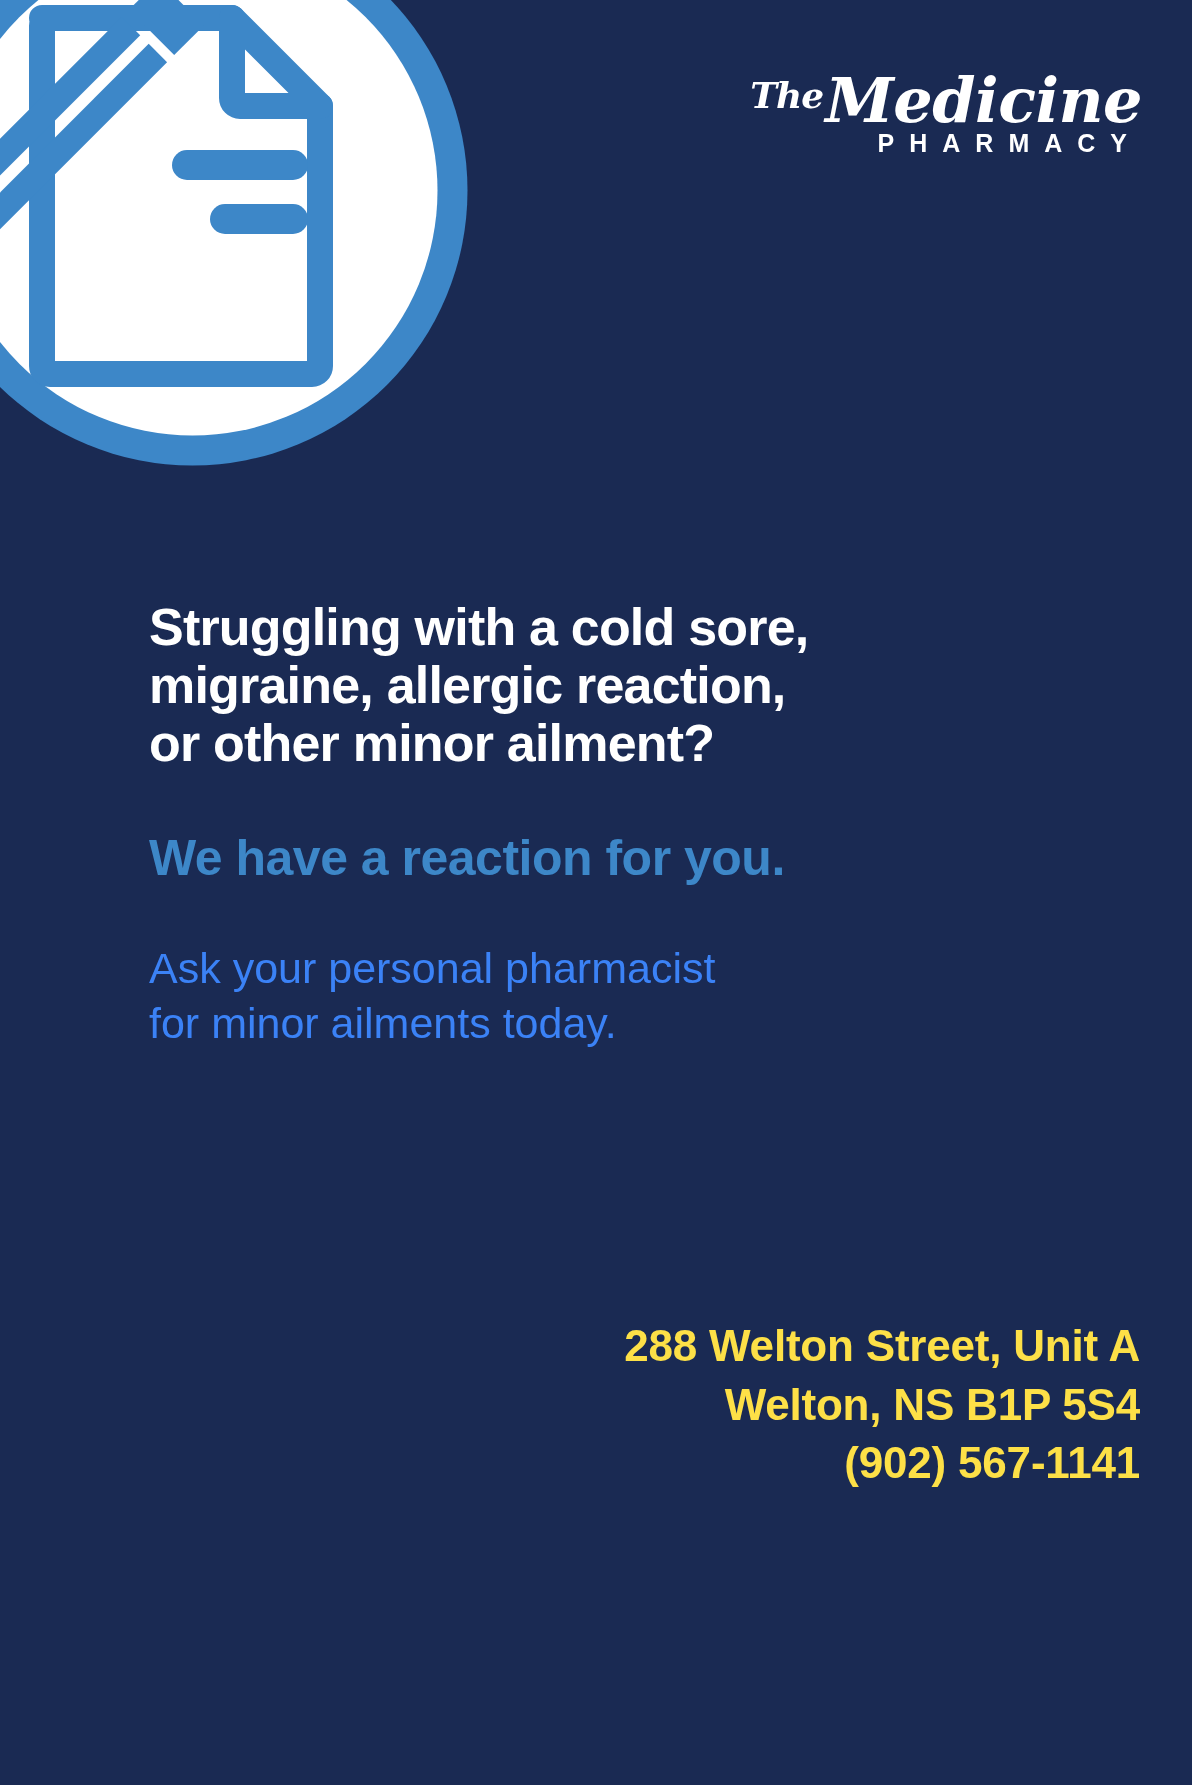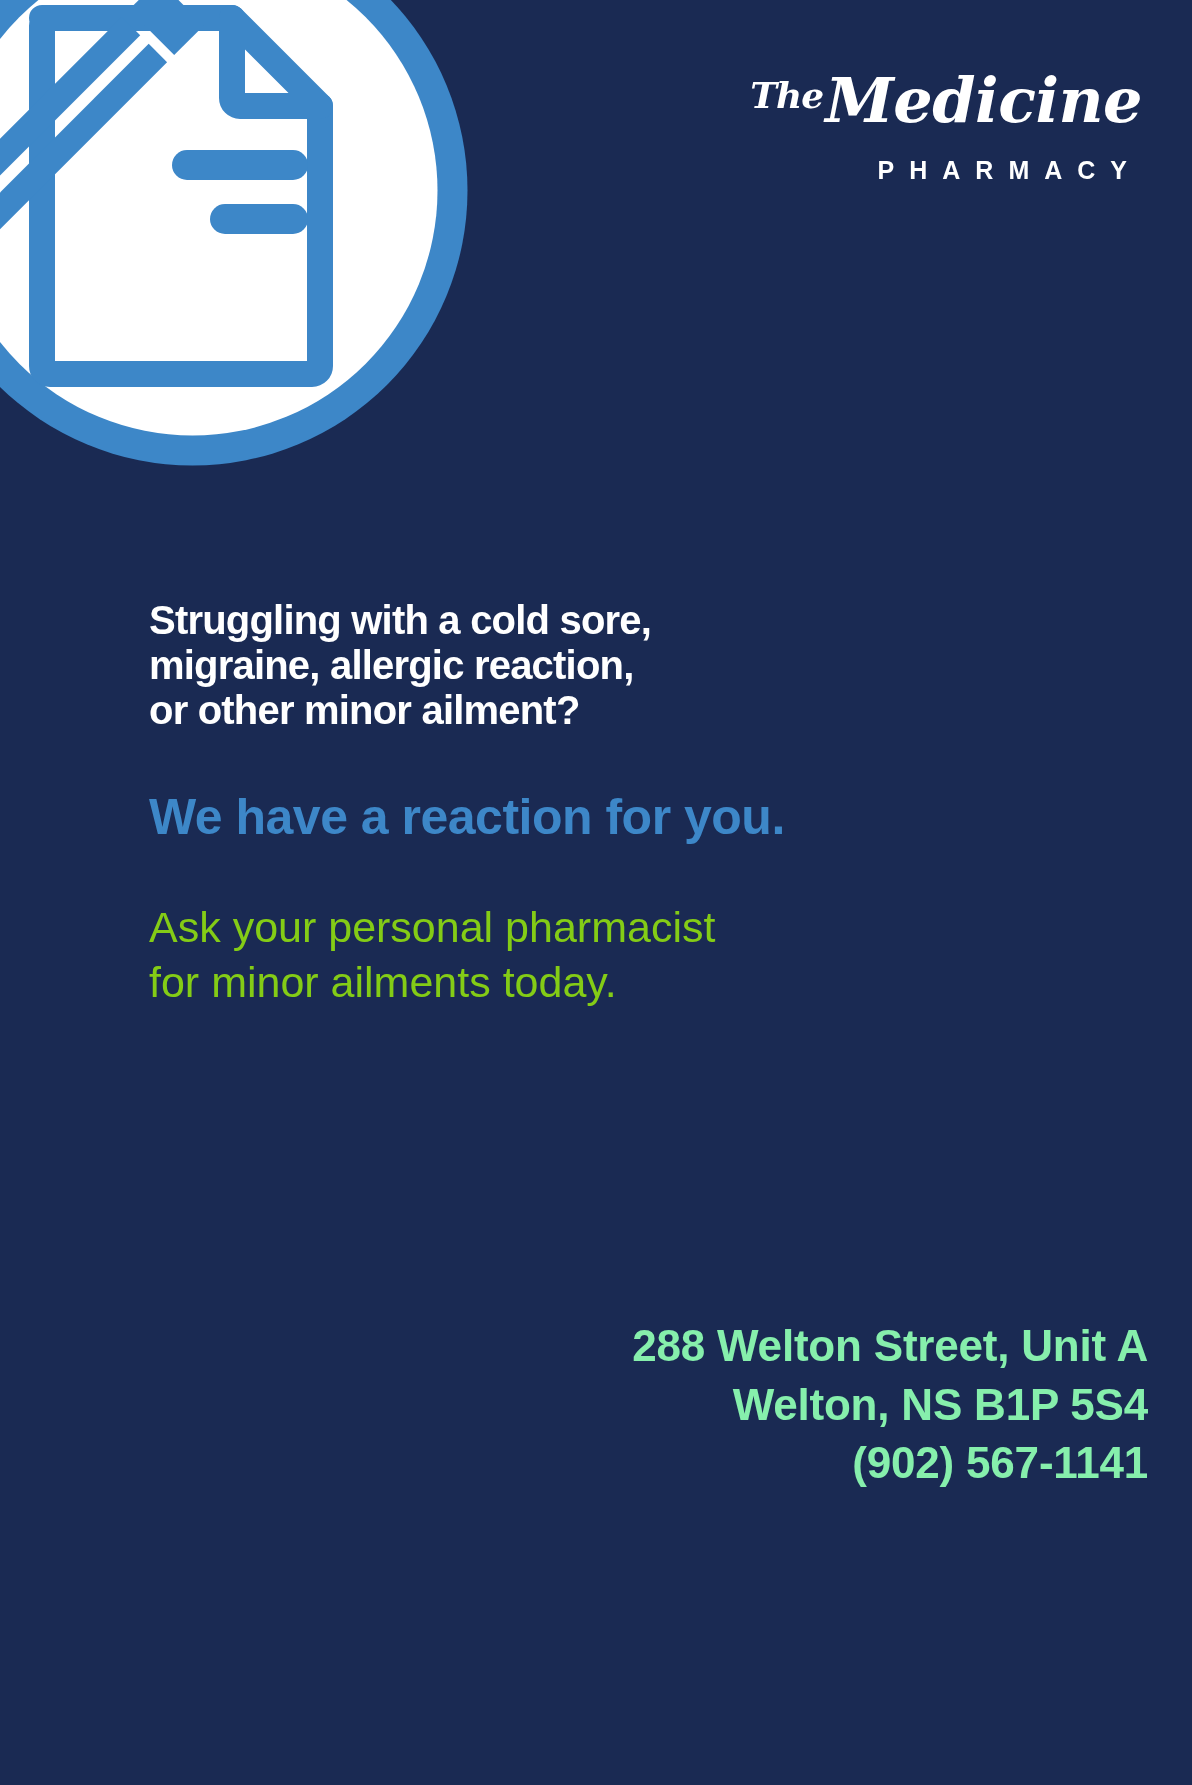--- a/index.html
+++ b/index.html
@@ -79,70 +79,70 @@
   }
   .logo-pestle svg { display: block; width: 100%; height: 100%; }
   .logo-pharmacy {
     display: block;
     text-align: right;
     font-family: "Liberation Sans", sans-serif;
     font-weight: 700;
     font-size: 25px;
     letter-spacing: 15px;
     padding-right: 2px;
-    margin-top: 27px;
+    margin-top: 0;
     color: #ffffff;
   }
 
   
   #content {
     position: absolute;
     left: 149px;
     top: 598px;
     width: 900px;
   }
   #headline {
     color: #ffffff;
     font-weight: 700;
-    font-size: 40px;
+    font-size: 52px;
     line-height: 1.12;
     letter-spacing: -0.8px;
     margin: 0;
   }
   #headline .hl-line { display: block; white-space: nowrap; }
 
   #tagline {
     color: #3d87c8;
     font-weight: 700;
     font-size: 50px;
     line-height: 1.1;
     letter-spacing: -0.5px;
     margin: 0;
     padding-top: 58px;
     white-space: nowrap;
   }
 
   #body-copy {
-    color: #84cc16;
+    color: #3b82f6;
     font-weight: 300;
     font-size: 43px;
     line-height: 1.28;
     letter-spacing: 0px;
     margin: 0;
     padding-top: 55px;
   }
   #body-copy .body-line { display: block; white-space: nowrap; }
 
   
   #address {
     position: absolute;
-    right: 44px;
+    right: 52px;
     bottom: 292px;
     text-align: right;
-    color: #86efac;
+    color: #fde047;
     font-weight: 700;
     font-size: 44px;
     line-height: 1.33;
     letter-spacing: -0.2px;
   }
   #address .addr-line { display: block; white-space: nowrap; }
 </style>
 </head>
 <body>
 

